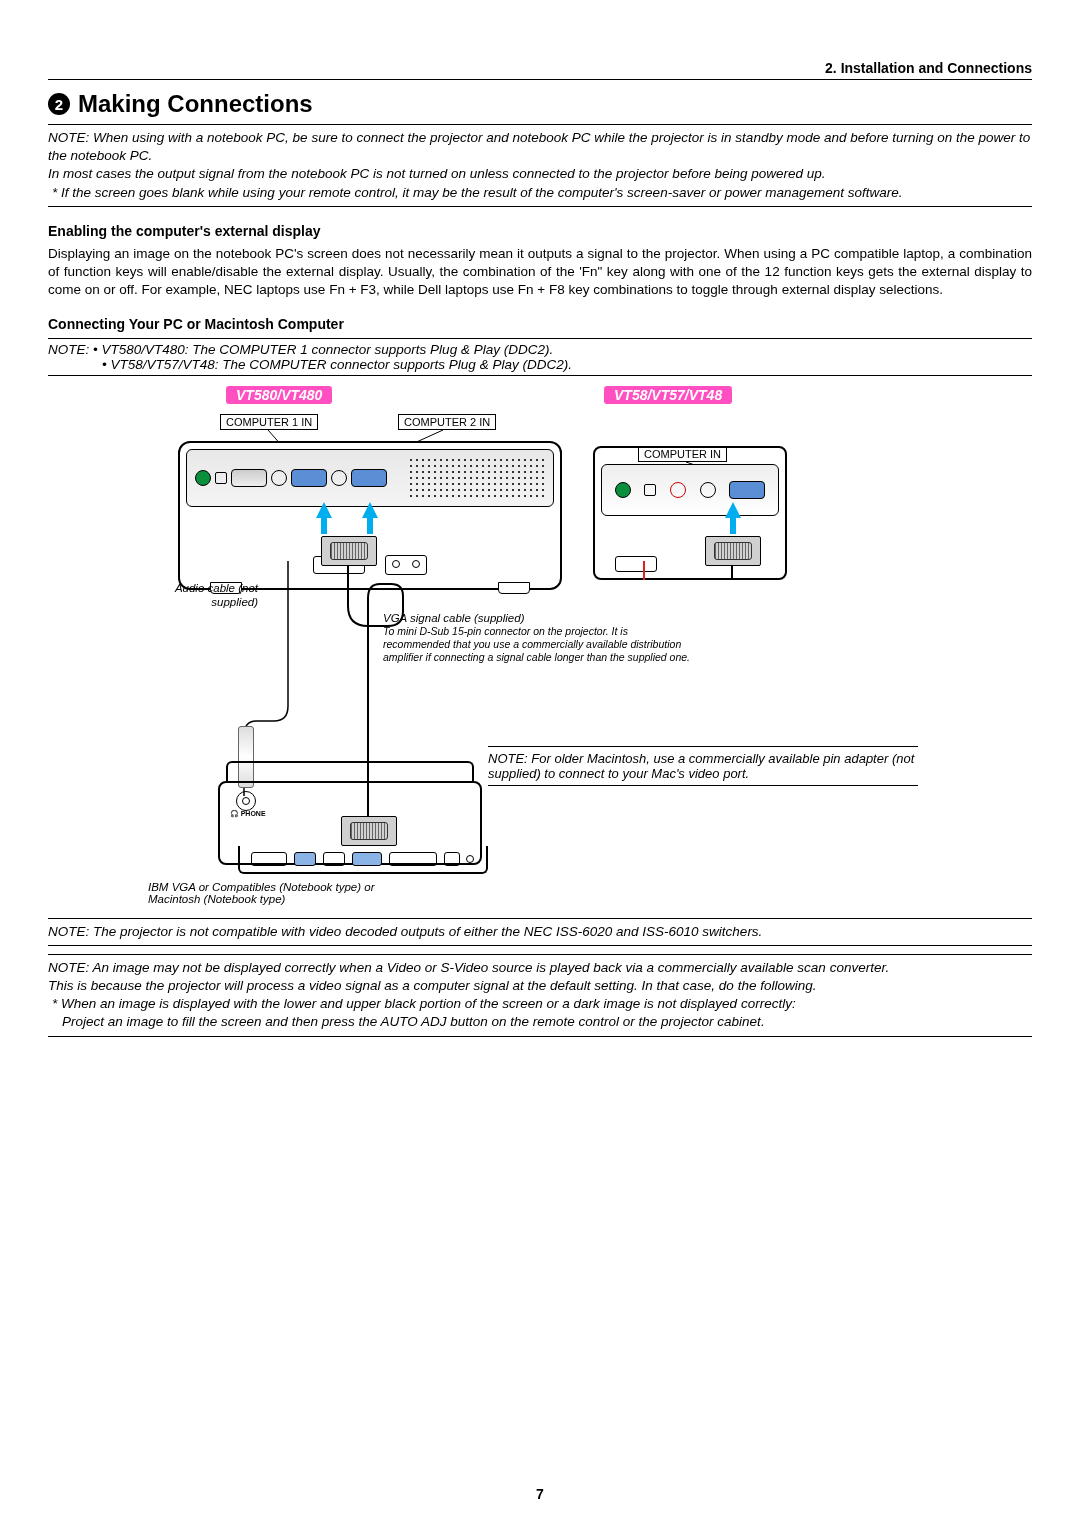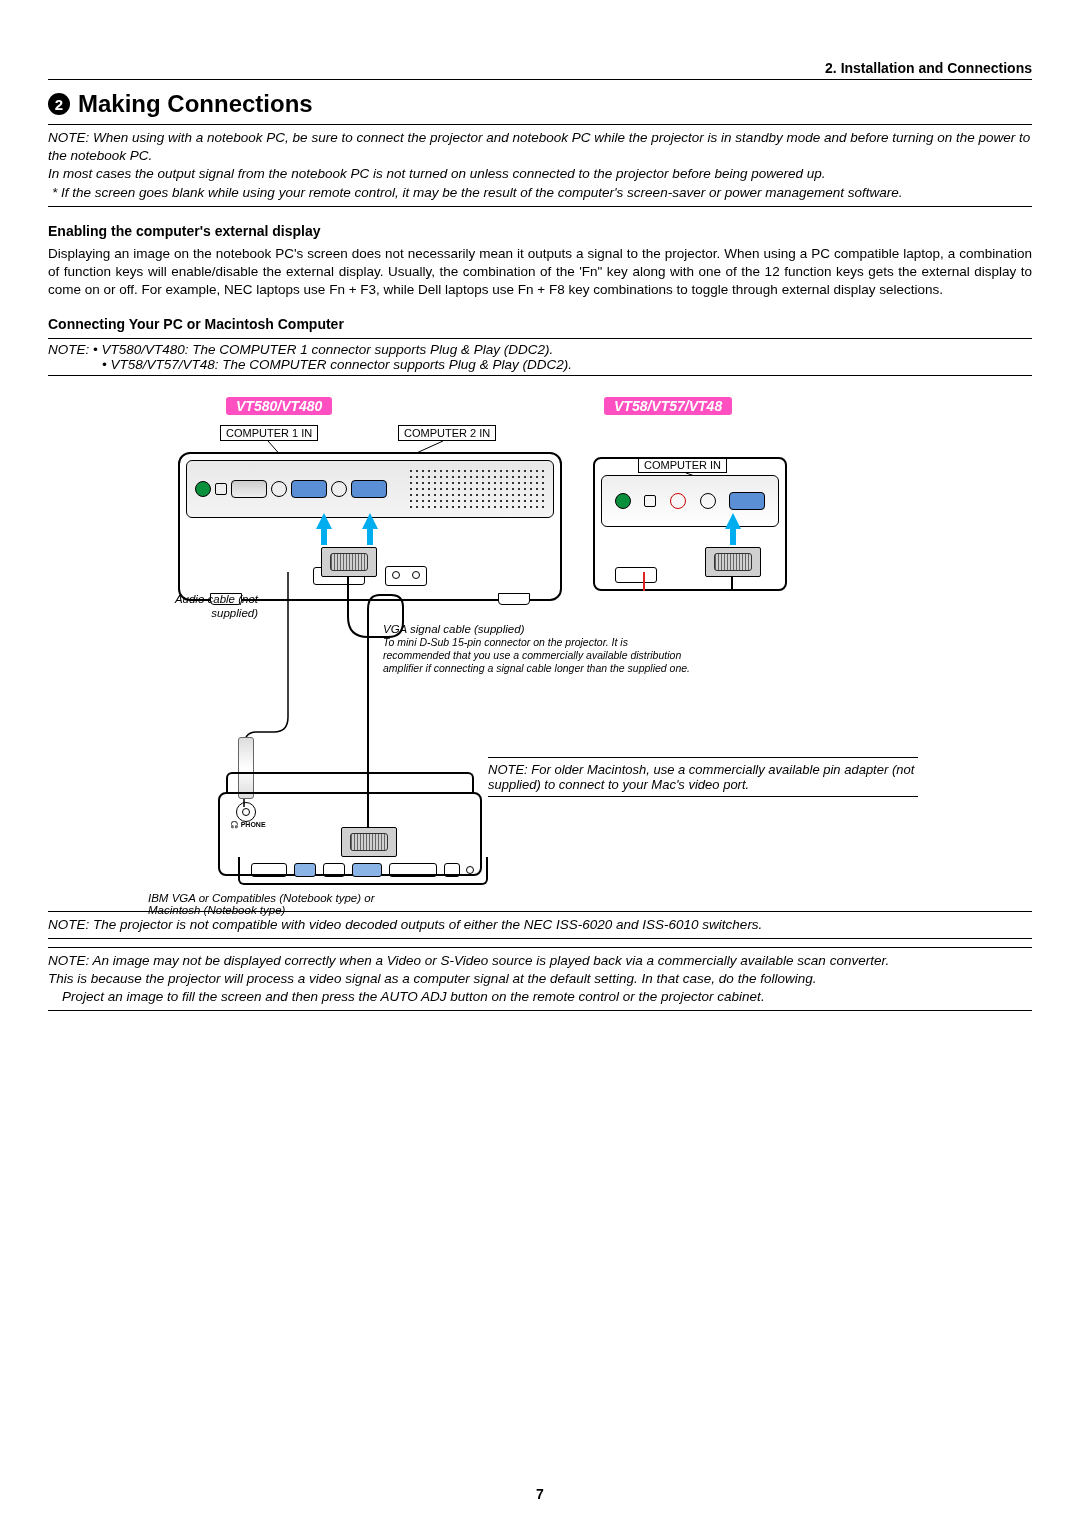--- a/index.html
+++ b/index.html
@@ -68,21 +68,21 @@
   }
   .note-sub{
     padding-left:54px;
   }
   hr.thin{
     border:none;border-top:1px solid #000;margin:3px 0;
   }
   .diagram-area{
     position:relative;
     height:510px;
-    margin-top:21px;
+    margin-top:10px;
   }
   .badge{
     position:absolute;
     background:#ff4fc1;
     color:#fff;
     font-weight:bold;
     font-style:italic;
     border-radius:3px;
     padding:1px 10px;
     font-size:14px;
@@ -186,21 +186,21 @@
     border-top:1px solid #000;border-bottom:1px solid #000;
     padding:4px 0;font-style:italic;font-size:13px;
   }
   .ibm-caption{
     position:absolute;left:100px;top:495px;font-style:italic;font-size:11.5px;width:240px;
   }
   .page-num{
     position:absolute;bottom:24px;left:0;right:0;text-align:center;
     font-weight:bold;font-size:14px;
   }
-  .end-notes{margin-top:4px;}
+  .end-notes{margin-top:22px;}
   .end-notes .note-block{margin-bottom:8px;}
   .bullet-star{padding-left:14px;text-indent:-10px;}
 </style>
 </head>
 <body>
 
 <div class="page">
 
   <div class="header-right">2. Installation and Connections</div>
 
@@ -331,18 +331,19 @@
 
     <div class="ibm-caption">IBM VGA or Compatibles (Notebook type) or Macintosh (Notebook type)</div>
   </div>
 
   <div class="end-notes">
     <div class="note-block">NOTE: The projector is not compatible with video decoded outputs of either the NEC ISS-6020 and ISS-6010 switchers.</div>
 
     <div class="note-block">
       <div>NOTE: An image may not be displayed correctly when a Video or S-Video source is played back via a commercially available scan converter.</div>
       <div>This is because the projector will process a video signal as a computer signal at the default setting. In that case, do the following.</div>
+      <div class="bullet-star">* When an image is displayed with the lower and upper black portion of the screen or a dark image is not displayed correctly:</div>
       <div style="padding-left:14px">Project an image to fill the screen and then press the AUTO ADJ button on the remote control or the projector cabinet.</div>
     </div>
   </div>
 
   <div class="page-num">7</div>
 </div>
 
 </body></html>

